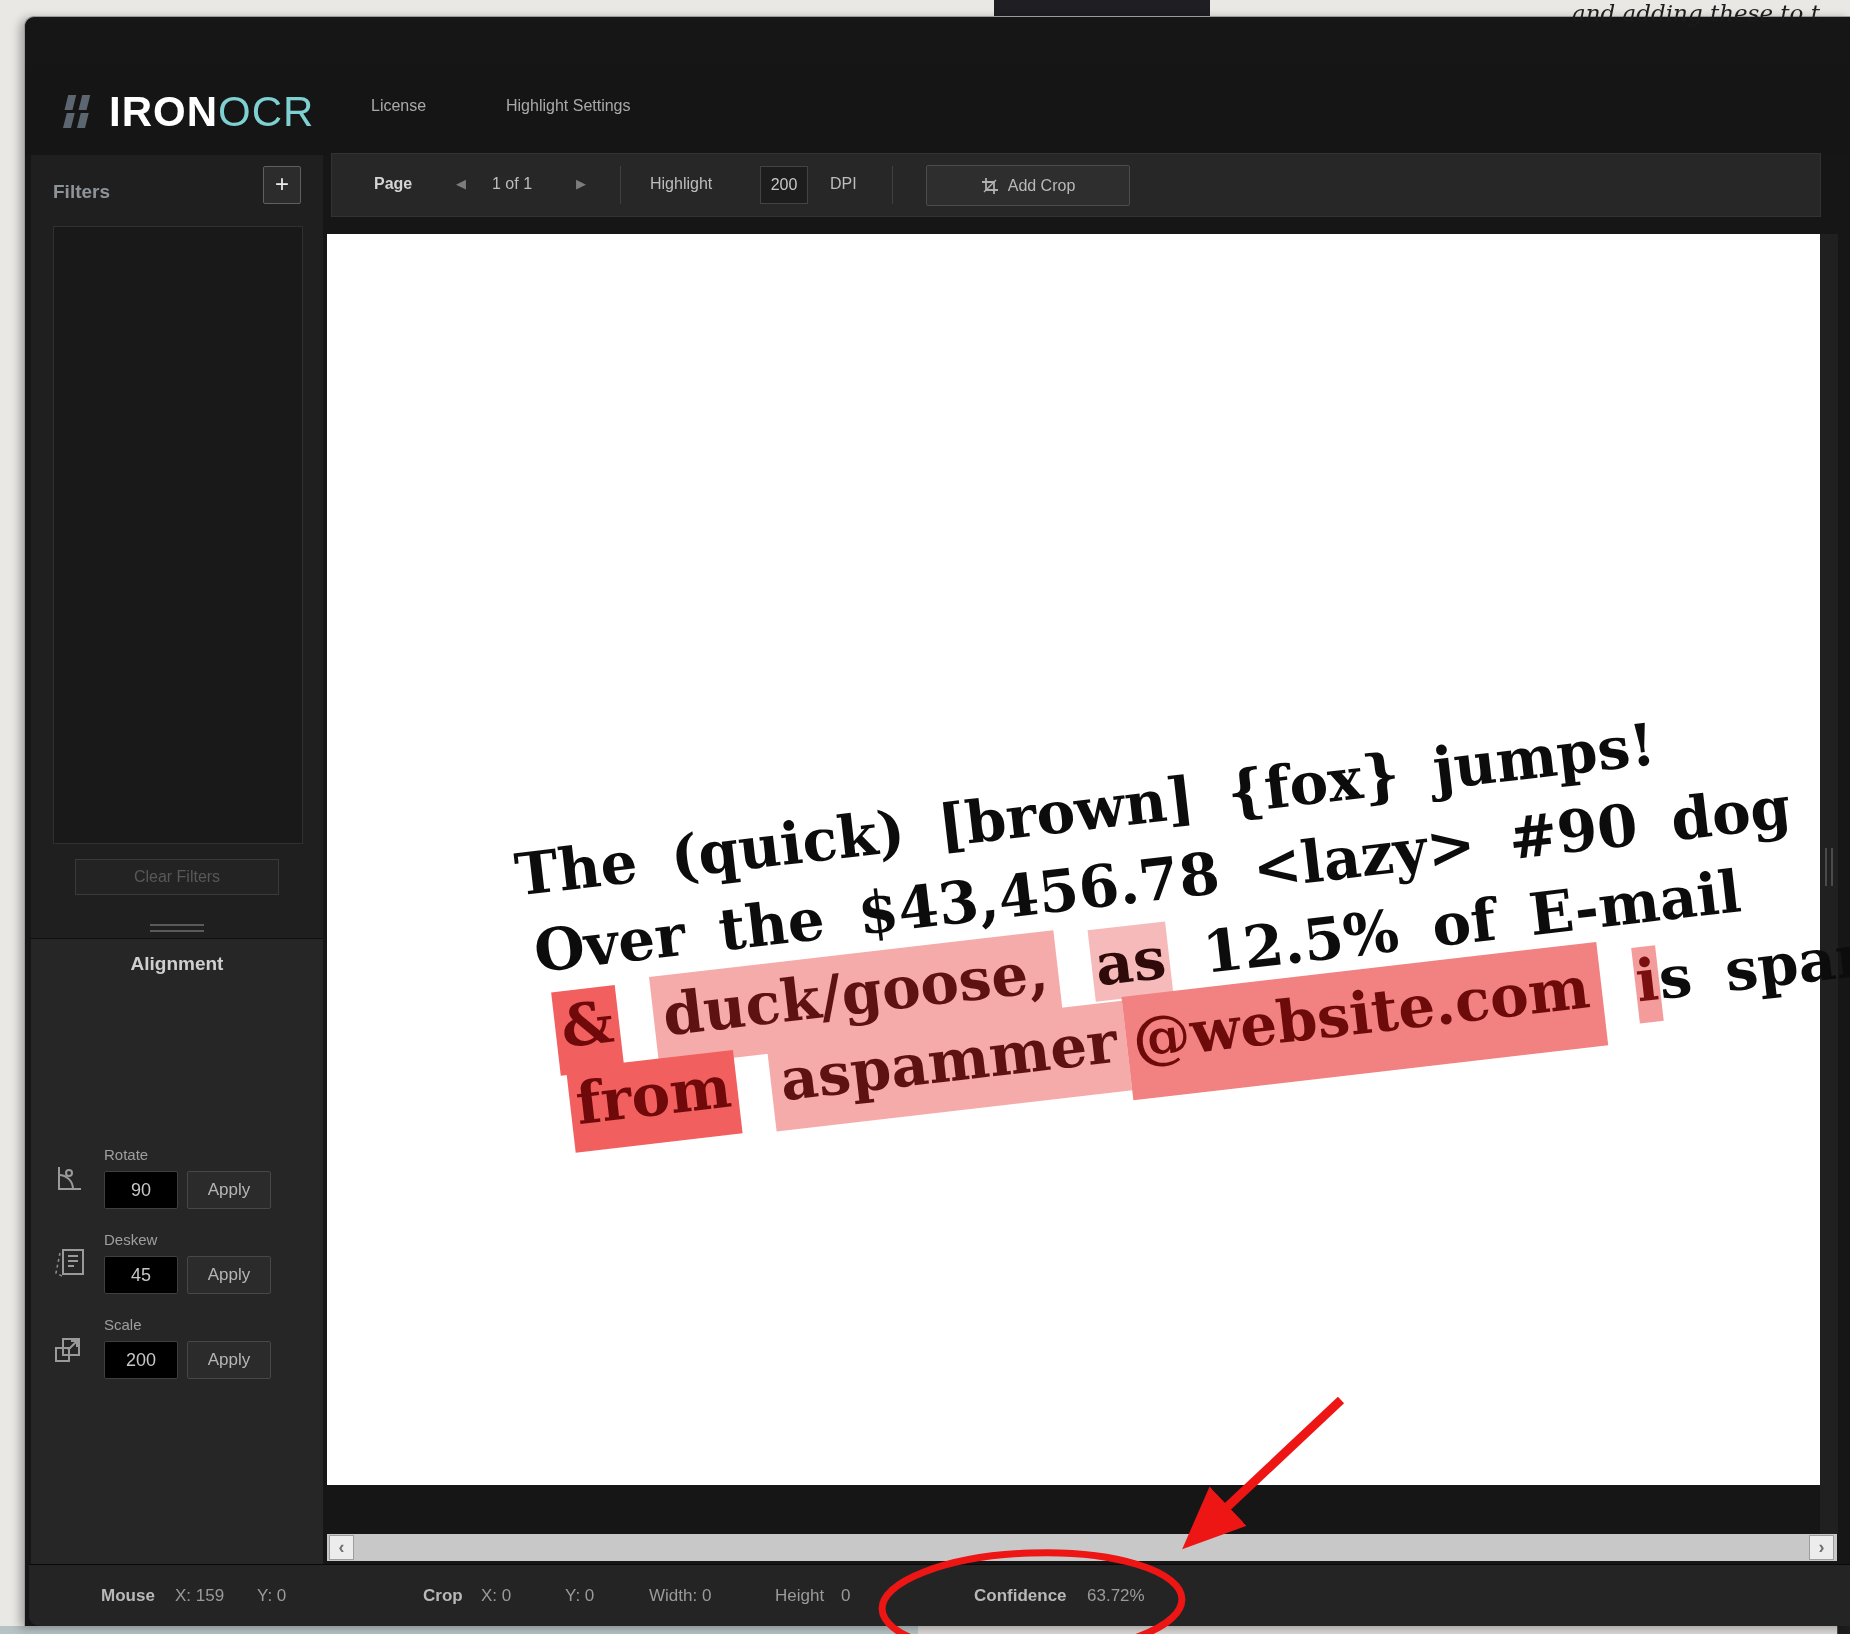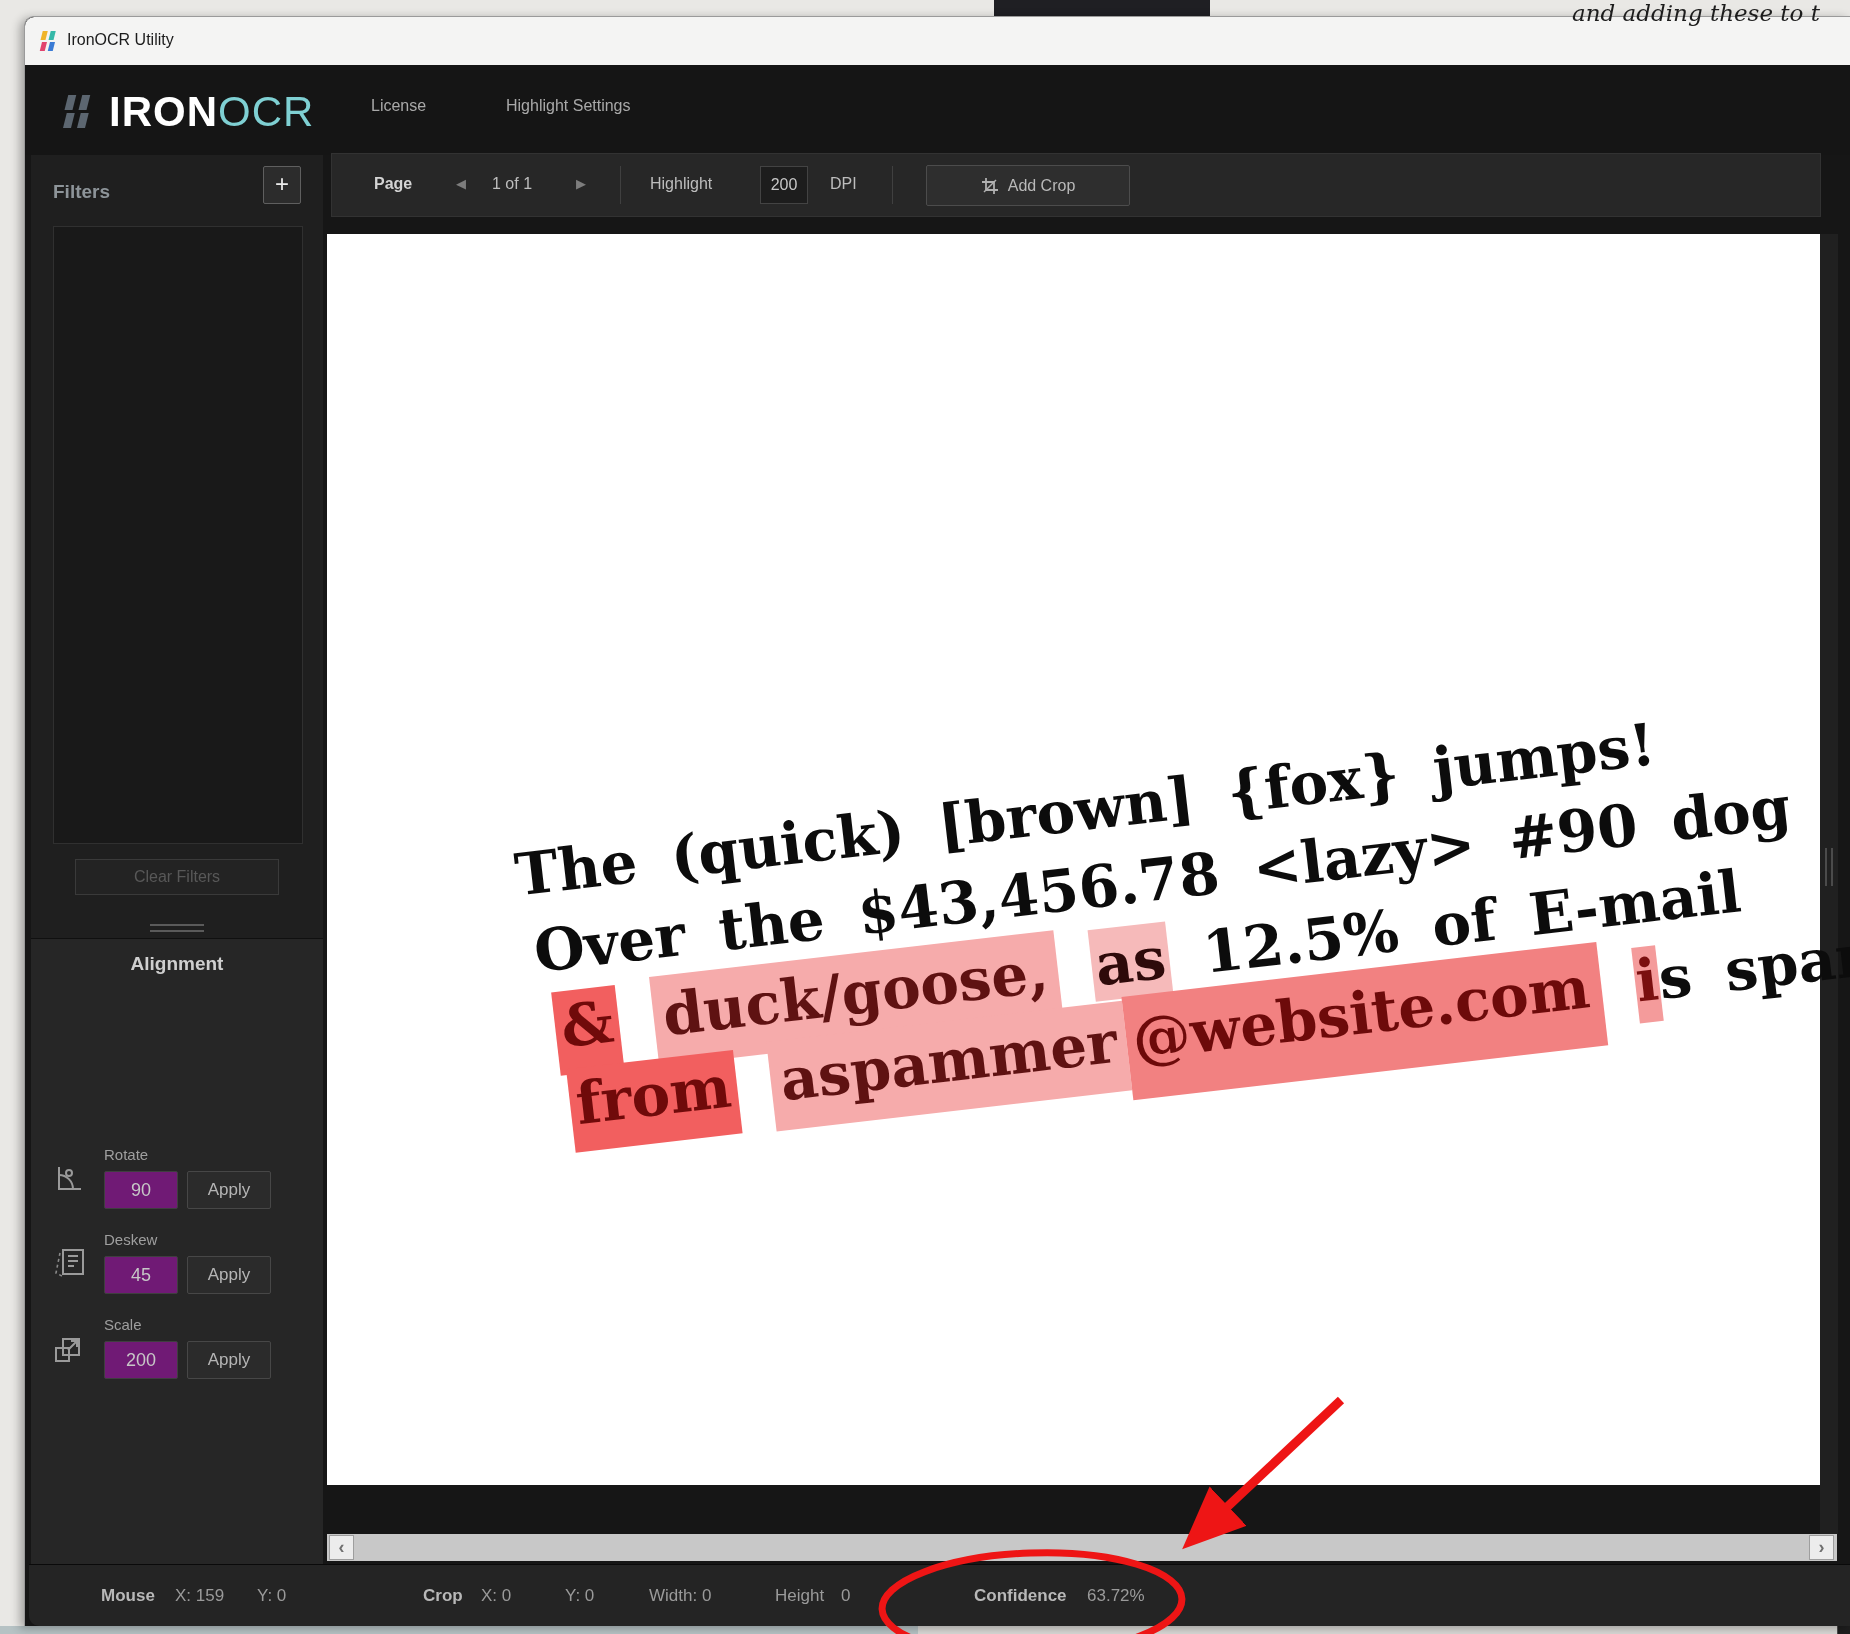--- a/index.html
+++ b/index.html
@@ -42,21 +42,21 @@
   .plus-btn { position:absolute; left:232px; top:11px; width:38px; height:38px; background:#2c2c2c;
               border:1px solid #5f5f5f; border-radius:2px; color:#ececec; font-size:24px; line-height:34px; text-align:center; }
   .filters-panel { position:absolute; left:22px; top:71px; width:250px; height:618px; background:#191919; border:1px solid #303030; }
   .clear-filters { position:absolute; left:44px; top:704px; width:204px; height:36px; background:#232323;
                    border:1px solid #3a3a3a; color:#585858; font-size:16px; text-align:center; line-height:34px; }
   .splitter { position:absolute; left:0px; top:766px; width:292px; height:16px; }
   .splitter .bar { position:absolute; left:119px; width:54px; height:2px; background:#5a5a5a; }
   .sidebar-lower { position:absolute; left:0; top:783px; width:292px; height:626px; background:#262626; border-top:1px solid #101010; }
   .alignment-title { position:absolute; left:0; top:14px; width:100%; text-align:center; font-size:19px; font-weight:bold; color:#cfcfcf; }
   .align-row-label { position:absolute; left:73px; font-size:15px; color:#9f9f9f; }
-  .align-input { position:absolute; left:73px; width:74px; height:38px; background:#701a75; border:1px solid #3f3f3f;
+  .align-input { position:absolute; left:73px; width:74px; height:38px; background:#000000; border:1px solid #3f3f3f;
                  border-radius:2px; color:#c7c7c7; font-size:18px; text-align:center; line-height:36px; }
   .align-apply { position:absolute; left:156px; width:84px; height:38px; background:#2b2b2b; border:1px solid #474747;
                  border-radius:2px; color:#b5b5b5; font-size:17px; text-align:center; line-height:36px; }
   .align-icon { position:absolute; left:22px; }
 
   
   .toolbar { position:absolute; left:306px; top:136px; width:1490px; height:64px; background:#272727; border:1px solid #323232; }
   .tb-item { position:absolute; top:21px; font-size:16px; color:#bdbdbd; }
   .tb-label-bold { font-weight:bold; color:#d4d4d4; }
   .tb-arrow { position:absolute; top:22px; font-size:13px; color:#7d7d7d; }
@@ -106,29 +106,20 @@
   <div class="bg-bottom-strip-right"></div>
   <div class="bg-right-window">
     <div class="seg1"></div>
       <div class="seg2"></div>
     <div class="hline" style="top:727px"></div>
       <div class="hline" style="top:740px"></div>
   </div>
 
   <div class="win">
 
-    <div class="titlebar">
-      <svg class="app-icon" viewBox="0 0 22 22">
-        <rect x="4" y="1" width="5" height="9" fill="#f0b429" transform="skewX(-14)"></rect>
-        <rect x="12" y="1" width="5" height="9" fill="#35b8a8" transform="skewX(-14)"></rect>
-        <rect x="6" y="12" width="5" height="9" fill="#e2446e" transform="skewX(-14)"></rect>
-        <rect x="14" y="12" width="5" height="9" fill="#3a7bd5" transform="skewX(-14)"></rect>
-      </svg>
-      <span class="app-title">IronOCR Utility</span>
-    </div>
 
     <div class="header">
       <div class="logo">
         <svg class="hash" width="40" height="40" viewBox="0 0 40 40">
           <rect x="10" y="3" width="8" height="15" fill="#5c6670" transform="skewX(-14)"></rect>
           <rect x="24" y="3" width="8" height="15" fill="#5c6670" transform="skewX(-14)"></rect>
           <rect x="13" y="21" width="8" height="15" fill="#5c6670" transform="skewX(-14)"></rect>
           <rect x="27" y="21" width="8" height="15" fill="#5c6670" transform="skewX(-14)"></rect>
         </svg>
         <span class="word"><span>IRON</span><span class="ocr">OCR</span></span>

